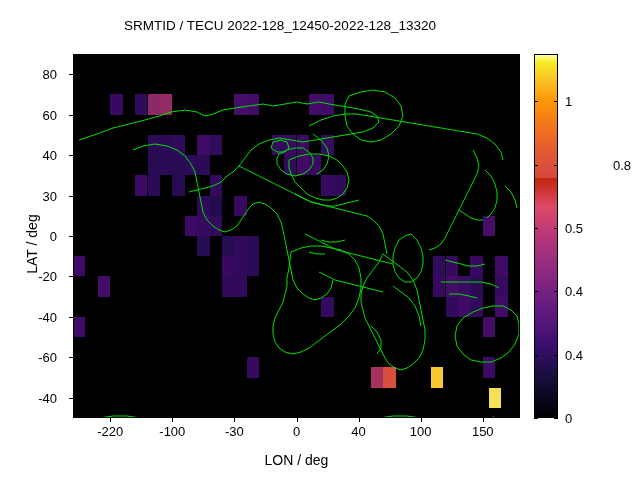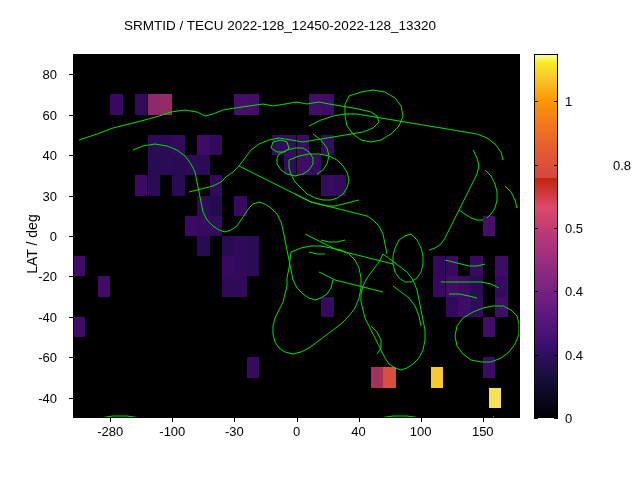--- a/index.html
+++ b/index.html
@@ -321,21 +321,21 @@
 
         <path d="M248,186 L256,188 L264,188 L272,186"></path>
         <path d="M236,198 L244,200 L252,200"></path>
       </g>
     </svg>
   </div>
   <div id="plot-frame"></div>
 
   <div id="xticks">
       <div class="tick" style="left: 110.25px; top: 418px; width: 1px; height: 4px;"></div>
-      <div class="ticklabel xticklabel" style="left: 110.25px;">-280</div>
+      <div class="ticklabel xticklabel" style="left: 110.25px;">-220</div>
       <div class="tick" style="left: 172.333px; top: 418px; width: 1px; height: 4px;"></div>
       <div class="ticklabel xticklabel" style="left: 172.333px;">-100</div>
       <div class="tick" style="left: 234.417px; top: 418px; width: 1px; height: 4px;"></div>
       <div class="ticklabel xticklabel" style="left: 234.417px;">-30</div>
       <div class="tick" style="left: 296.5px; top: 418px; width: 1px; height: 4px;"></div>
       <div class="ticklabel xticklabel" style="left: 296.5px;">0</div>
       <div class="tick" style="left: 358.583px; top: 418px; width: 1px; height: 4px;"></div>
       <div class="ticklabel xticklabel" style="left: 358.583px;">40</div>
       <div class="tick" style="left: 420.667px; top: 418px; width: 1px; height: 4px;"></div>
       <div class="ticklabel xticklabel" style="left: 420.667px;">100</div>
@@ -356,20 +356,21 @@
       <div class="tick" style="left: 69px; top: 276.444px; width: 4px; height: 1px;"></div>
       <div class="ticklabel yticklabel" style="top: 276.444px;">-20</div>
       <div class="tick" style="left: 69px; top: 316.889px; width: 4px; height: 1px;"></div>
       <div class="ticklabel yticklabel" style="top: 316.889px;">-40</div>
       <div class="tick" style="left: 69px; top: 357.333px; width: 4px; height: 1px;"></div>
       <div class="ticklabel yticklabel" style="top: 357.333px;">-60</div>
       <div class="tick" style="left: 69px; top: 397.778px; width: 4px; height: 1px;"></div>
       <div class="ticklabel yticklabel" style="top: 397.778px;">-40</div>
     </div>
 
+  <div id="xlabel">LON / deg</div>
   <div id="ylabel">LAT / deg</div>
 
   <div id="colorbar">
     
   </div>
   <div id="cbticks">
       <div class="cbtick" style="left: 534px; top: 101.478px;"></div>
       <div class="cbtick" style="left: 554px; top: 101.478px;"></div>
       <div class="cbticklabel" style="top: 101.478px;">1</div>
       <div class="cbtick" style="left: 534px; top: 164.783px;"></div>

